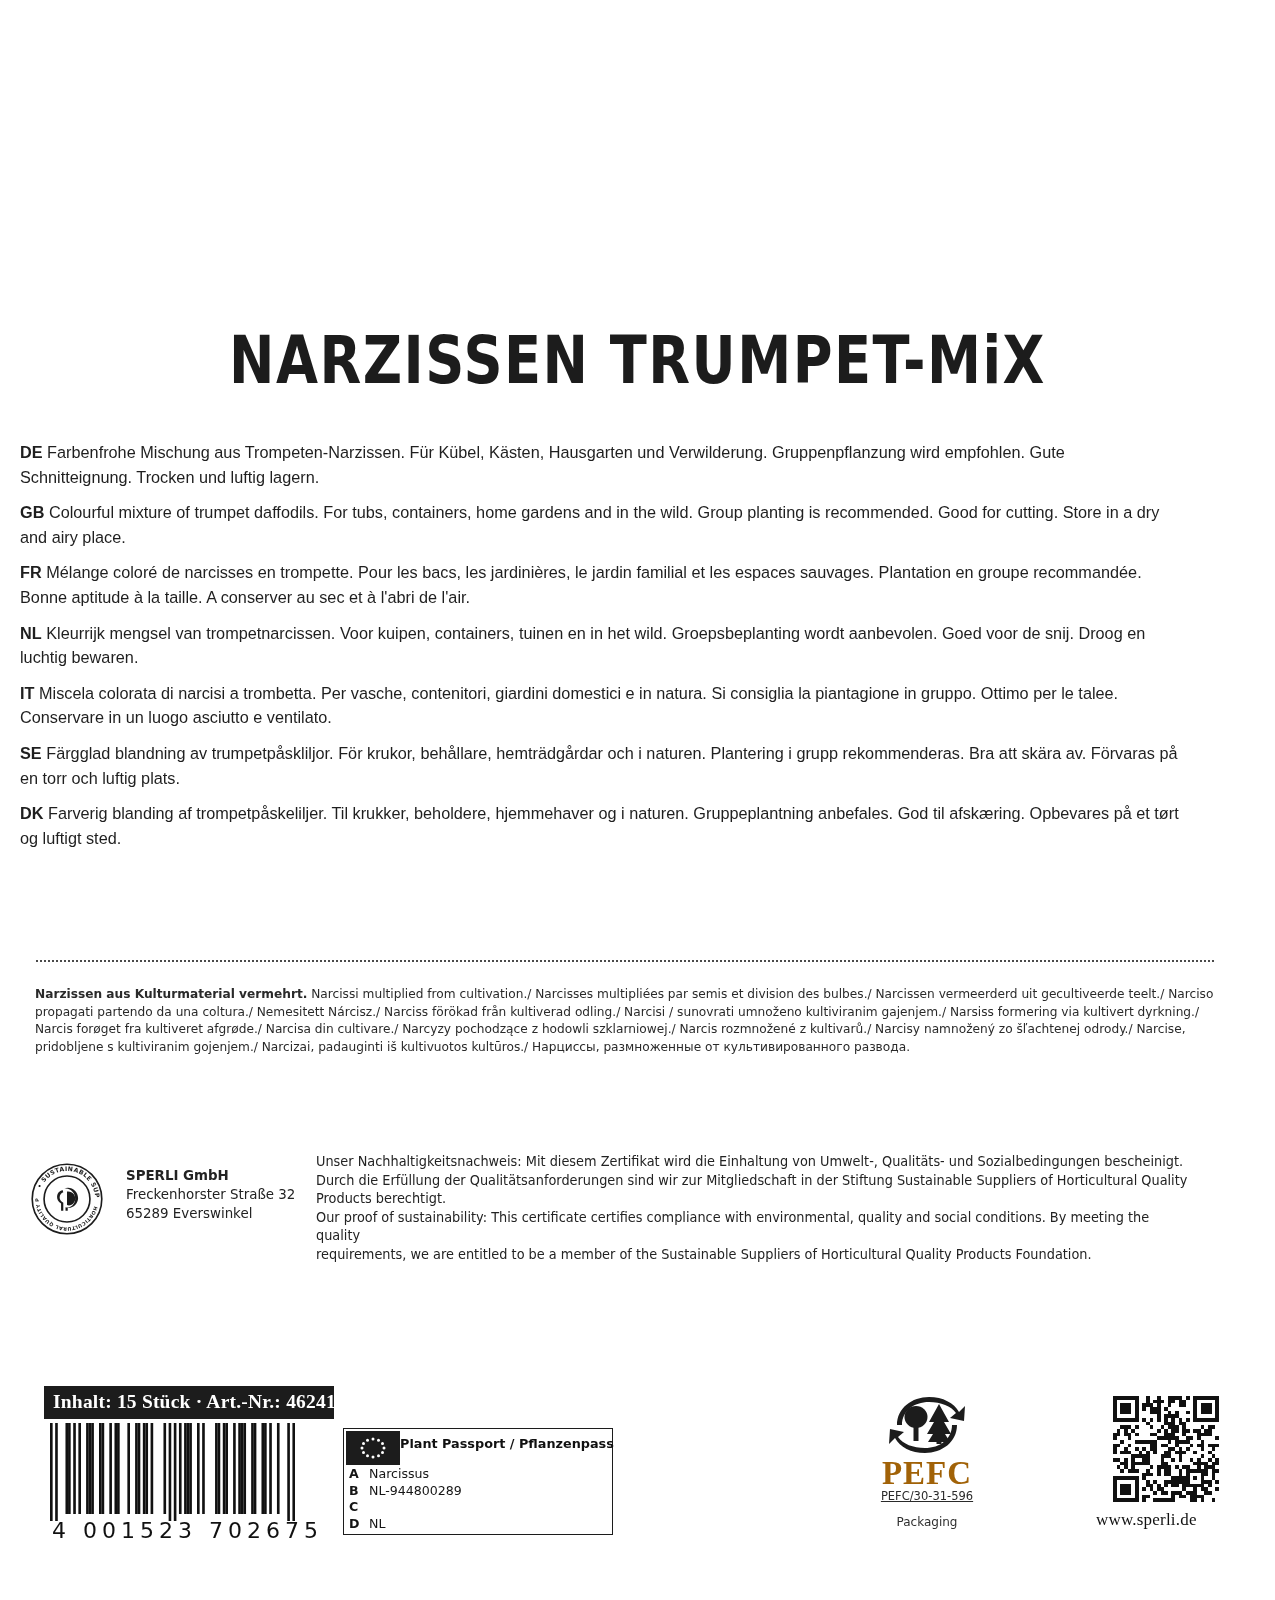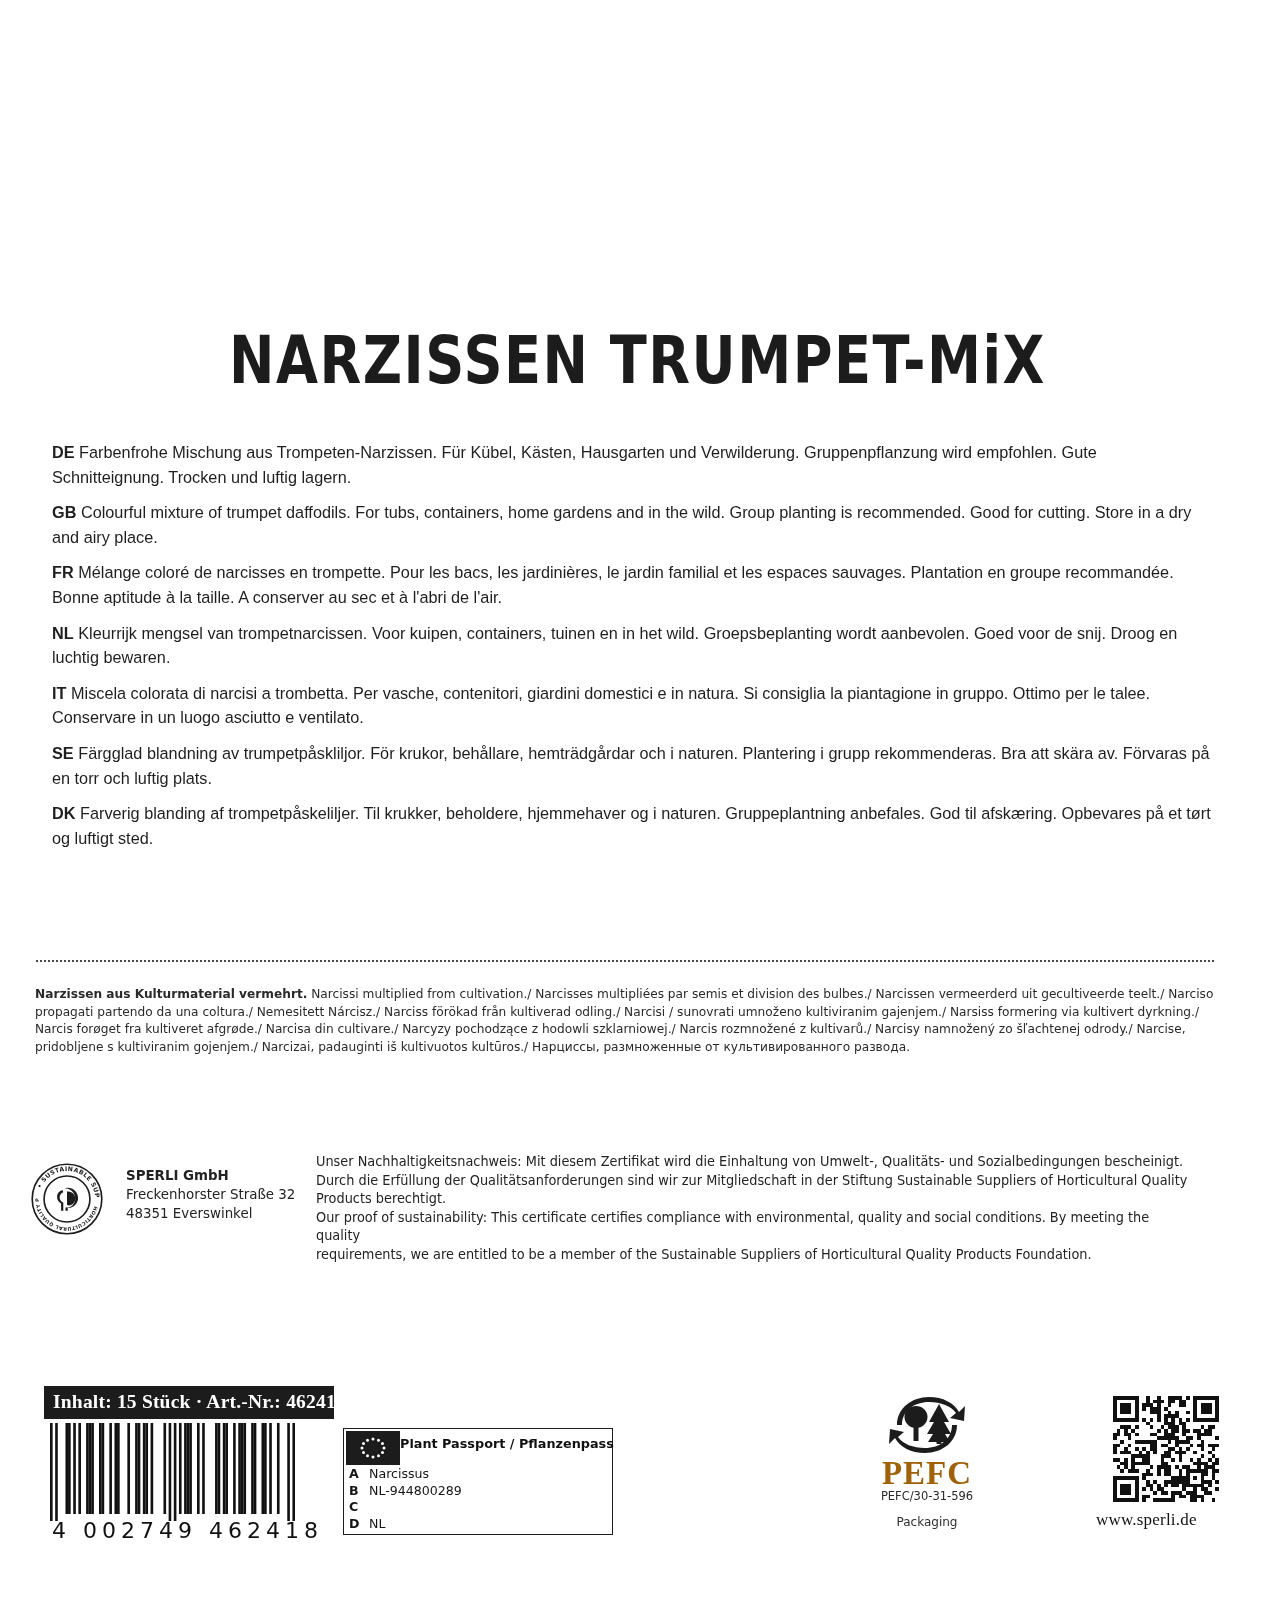--- a/index.html
+++ b/index.html
@@ -36,21 +36,21 @@
     letter-spacing: 1.5px;
     color: #1c1c1c;
     transform: scaleY(1.18) scaleX(0.97);
     transform-origin: center top;
     white-space: nowrap;
   }
 
   
   .desc-block {
     position: absolute;
-    left: 52px;
+    left: 20px;
     top: 440px;
     width: 1160px;
   }
   .desc-para {
     font-size: 17.4px;
     line-height: 24.6px;
     color: #1f1f1f;
     margin-bottom: 11px;
     font-stretch: condensed;
     transform: scaleX(0.935);
@@ -241,20 +241,21 @@
     letter-spacing: 1px;
     line-height: 30px;
     color: #a16207;
     margin-top: -4px;
   }
   .pefc-code {
     font-family: "DejaVu Sans", sans-serif;
     font-size: 11.5px;
     color: #2a2a2a;
     margin-top: 1px;
+    text-decoration: underline;
   }
   .pefc-pack {
     font-family: "DejaVu Sans", sans-serif;
     font-size: 12px;
     color: #2f2f2f;
     margin-top: 12px;
   }
 
   
   .qr-group {
@@ -318,21 +319,21 @@
           <path d="M -6,-14 C -15,-12 -16,0 -8,4 L -8,14 L -5,14 L -5,3 C -12,0 -11,-9 -5,-11 Z" fill="#1c1c1c"></path>
           <path d="M -4,-16 C 4,-18 12,-10 11,-1 C 10,7 3,11 -2,9 L -2,14 L 1,14 L 1,10 C 8,11 15,4 15,-3 C 15,-13 5,-20 -4,-16 Z" fill="#1c1c1c"></path>
           <path d="M 0,-12 C 7,-13 12,-7 11,-1 C 10,5 4,8 0,6 Z" fill="#1c1c1c"></path>
         </g>
       </svg>
     </div>
 
     <div class="company">
       <div class="cname">SPERLI GmbH</div>
       <div>Freckenhorster Straße 32</div>
-      <div>48351 Everswinkel</div>
+      <div>65289 Everswinkel</div>
     </div>
 
     <div class="certtext">
       <p>Unser Nachhaltigkeitsnachweis: Mit diesem Zertifikat wird die Einhaltung von Umwelt-, Qualitäts- und Sozialbedingungen bescheinigt.</p>
       <p>Durch die Erfüllung der Qualitätsanforderungen sind wir zur Mitgliedschaft in der Stiftung Sustainable Suppliers of Horticultural Quality</p>
       <p>Products berechtigt.</p>
       <p>Our proof of sustainability: This certificate certifies compliance with environmental, quality and social conditions. By meeting the quality</p>
       <p>requirements, we are entitled to be a member of the Sustainable Suppliers of Horticultural Quality Products Foundation.</p>
     </div>
   </div>
@@ -381,21 +382,21 @@
           <rect x="193.421" y="0" width="2.631" height="91" fill="#111"></rect>
           <rect x="201.158" y="0" width="2.631" height="91" fill="#111"></rect>
           <rect x="203.737" y="0" width="2.631" height="91" fill="#111"></rect>
           <rect x="211.474" y="0" width="2.631" height="91" fill="#111"></rect>
           <rect x="214.053" y="0" width="2.631" height="91" fill="#111"></rect>
           <rect x="219.211" y="0" width="2.631" height="91" fill="#111"></rect>
           <rect x="226.947" y="0" width="2.631" height="91" fill="#111"></rect>
           <rect x="237.263" y="0" width="2.631" height="98" fill="#111"></rect>
           <rect x="242.421" y="0" width="2.631" height="98" fill="#111"></rect>
         </svg>
-      <div class="barcode-digits">4  002749  462418</div>
+      <div class="barcode-digits">4  001523  702675</div>
     </div>
 
     <div class="passport">
       <div class="pp-head">
         <div class="eu-flag">
           <svg viewBox="0 0 54 34" width="54" height="34" aria-hidden="true">
             <rect width="54" height="34" fill="#1c1c1c"></rect>
             <g fill="#ffffff">
               <circle cx="27" cy="8" r="1.5"></circle>
               <circle cx="32.5" cy="9.2" r="1.5"></circle>

